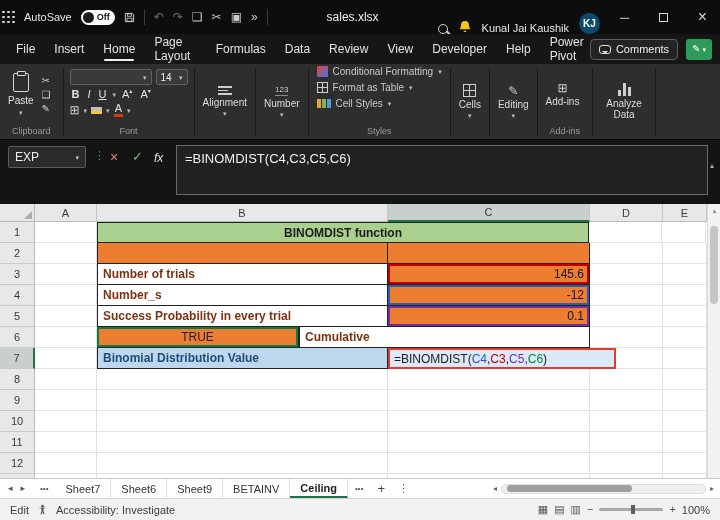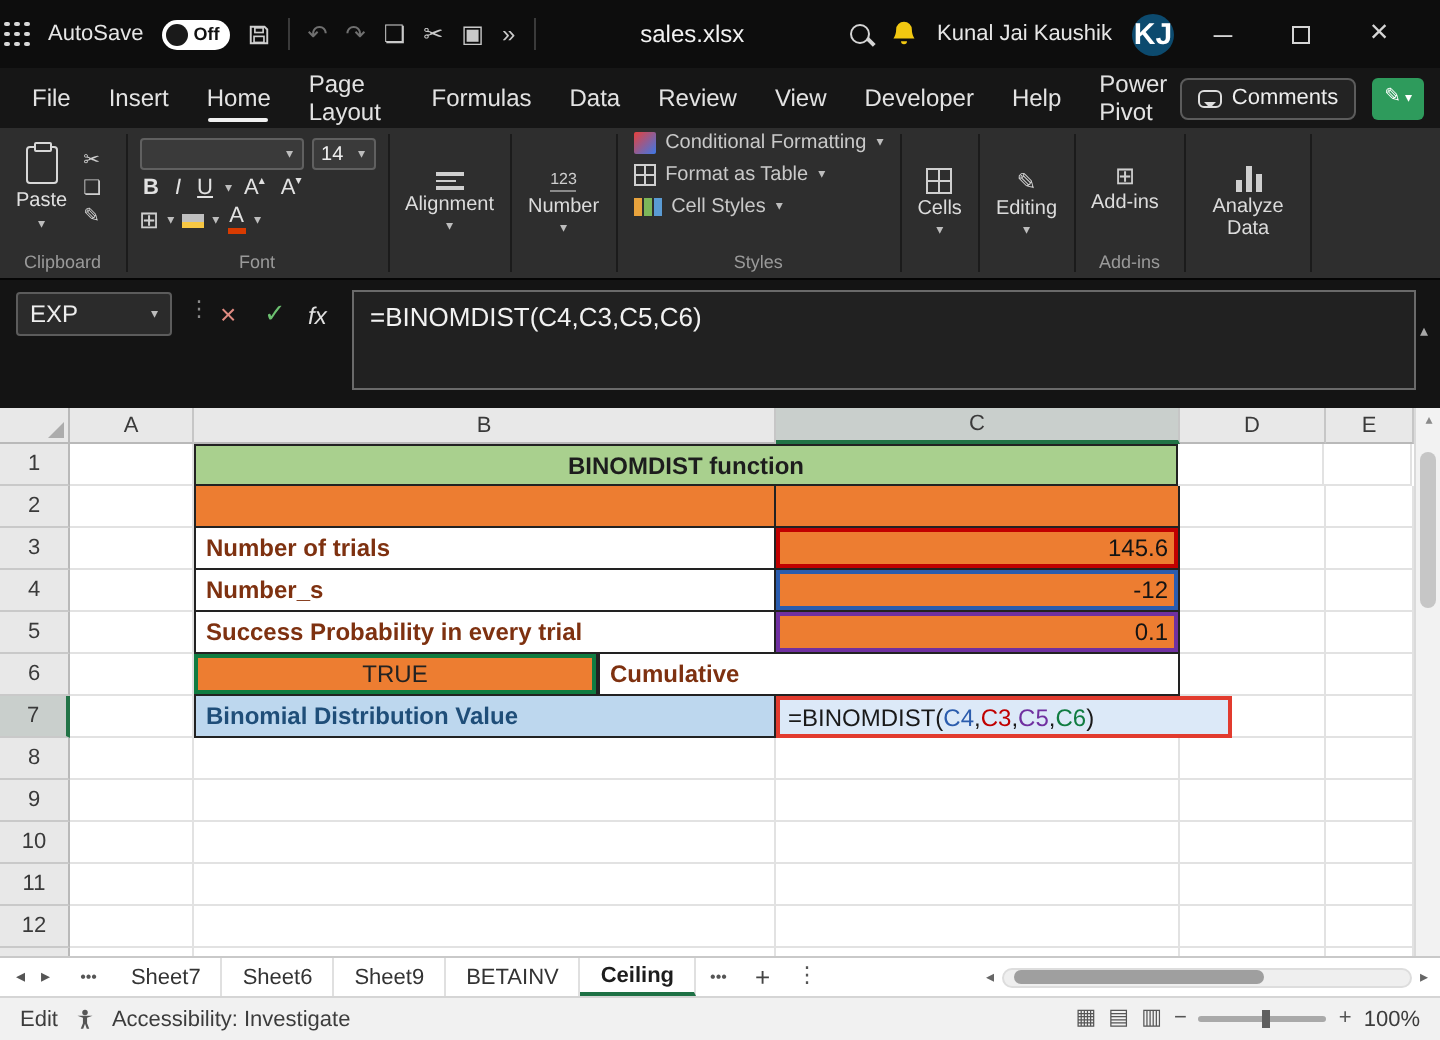--- a/index.html
+++ b/index.html
@@ -18,32 +18,32 @@
   .g-plus::before{content:"+"} .g-left::before{content:"◂"} .g-right::before{content:"▸"}
   .g-up::before{content:"▴"} .g-gridgl::before{content:"⊞"} .g-pencil::before{content:"✎"}
   .g-view1::before{content:"▦"} .g-view2::before{content:"▤"} .g-view3::before{content:"▥"}
   .g-minus::before{content:"−"} .g-123::before{content:"123"}
   .g-img::before{content:"▣"} .g-copy::before{content:"❏"}
 
   
   .titlebar{position:absolute;top:0;left:0;right:0;height:34px;background:#0d0d0d;display:flex;align-items:center;color:#e6e6e6;font-size:11px}
   .tb-left{display:flex;align-items:center;gap:9px;padding-left:2px;flex:none}
   .tb-center{flex:1;text-align:center;font-size:12px;color:#f2f2f2}
-  .tb-right{display:flex;align-items:center;gap:10px;flex:none;padding-right:16px}
+  .tb-right{display:flex;align-items:flex-end;gap:10px;flex:none;padding-right:3px}
   .waffle{display:grid;grid-template-columns:repeat(3,1fr);gap:2.5px;width:13px;height:13px}
   .waffle i{width:2.5px;height:2.5px;background:#d9d9d9;border-radius:50%}
   .toggle{display:flex;align-items:center;background:#fff;border-radius:9px;height:15px;padding:0 5px 0 2px;gap:3px}
   .knob{width:11px;height:11px;border-radius:50%;background:#1a1a1a}
   .toggle .st{color:#111;font-size:9px;font-weight:bold}
   .tico{color:#c9c9c9;font-size:12px}
   .tsep{width:1px;height:16px;background:#3a3a3a}
   .dis{color:#707070}
   .ic-search{width:10px;height:10px;border:1.6px solid #d5d5d5;border-radius:50%;position:relative;display:inline-block}
   .ic-search::after{content:"";position:absolute;width:5px;height:1.6px;background:#d5d5d5;transform:rotate(45deg);right:-4px;bottom:-1px}
-  .avatar{width:21px;height:21px;border-radius:50%;background:#0c4a6e;color:#fff;font-size:15px;font-weight:bold;display:flex;align-items:center;justify-content:center}
+  .avatar{width:21px;height:21px;border-radius:50%;background:#0c4a6e;color:#fff;font-size:10px;font-weight:bold;display:flex;align-items:center;justify-content:center}
   .wbtn{width:29px;height:34px;display:flex;align-items:center;justify-content:center;color:#d5d5d5;font-size:13px}
   .sq-max{width:9px;height:9px;border:1.2px solid #d5d5d5;display:inline-block}
 
   
   .menubar{position:absolute;top:34px;left:0;right:0;height:30px;background:#161616;display:flex;align-items:center;color:#e3e3e3;font-size:12px}
   .mtabs{display:flex;align-items:center;gap:19px;padding-left:16px;height:100%}
   .mtab{position:relative;height:100%;display:flex;align-items:center;cursor:default}
   .mtab.active::after{content:"";position:absolute;left:1px;right:1px;bottom:3px;height:2.5px;background:#f0f0f0;border-radius:2px}
   .m-right{margin-left:auto;display:flex;align-items:center;gap:8px;padding-right:8px}
   .cbtn{display:flex;align-items:center;gap:5px;border:1px solid #5c5c5c;border-radius:4px;height:21px;padding:0 8px;font-size:11px;color:#eee;background:#232323}

